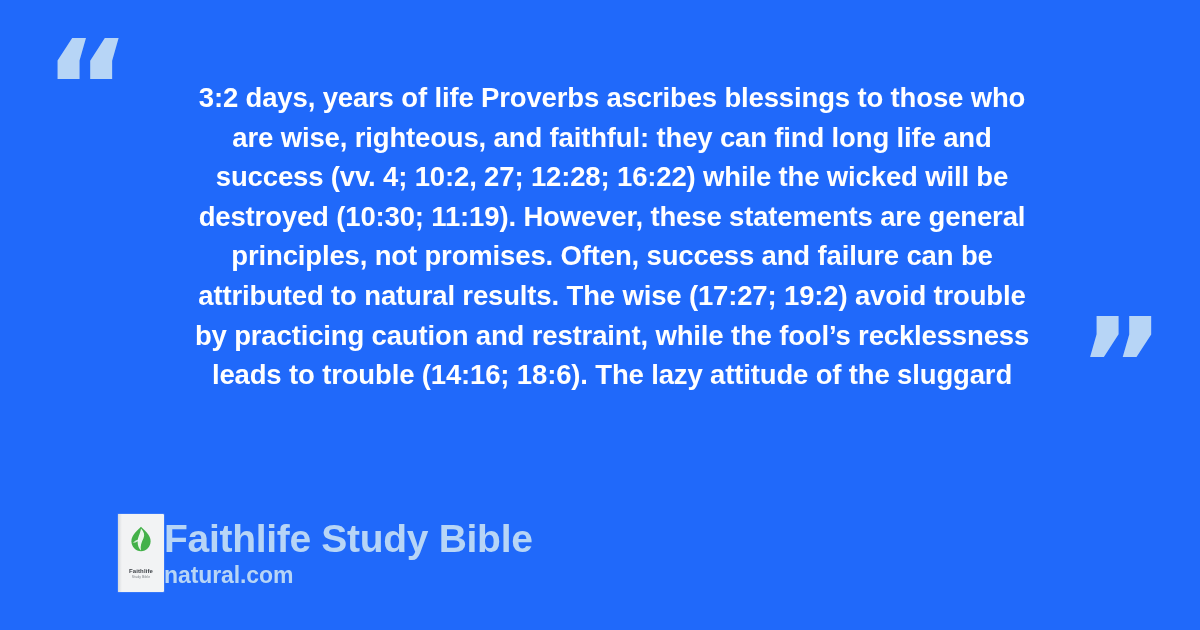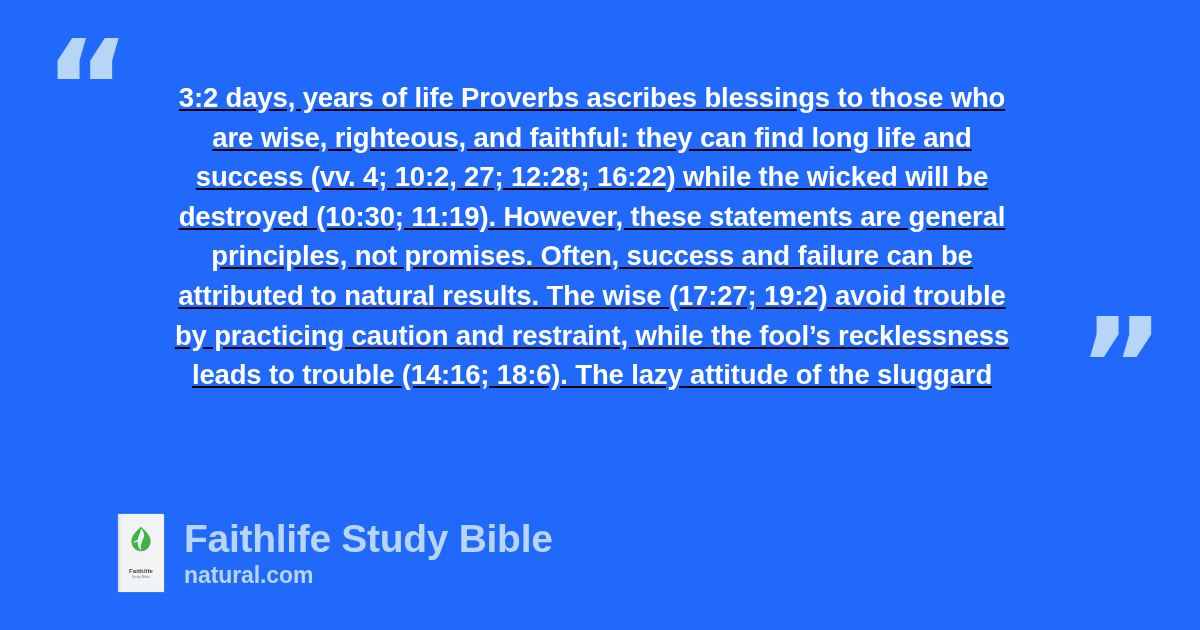--- a/index.html
+++ b/index.html
@@ -39,46 +39,44 @@
   }
   #quote-close {
     left: 1078px;
     top: 300px;
     font-size: 132px;
   }
 
   
   #quote-block {
     position: absolute;
-    left: 92px;
+    left: 112px;
     top: 78px;
     width: 1000px;
     text-align: center;
-    text-decoration: underline;
   }
   #quote-text {
     margin: 0;
     color: #ffffff;
     font-family: "Liberation Sans", sans-serif;
     font-weight: 700;
     font-size: 27.5px;
     line-height: 39.6px;
     letter-spacing: -0.15px;
     white-space: pre-line;
     text-align: center;
   }
 
   
   #footer {
     position: absolute;
     left: 118px;
     bottom: 38px;
     display: flex;
     align-items: center;
-    gap: 20px;
   }
 
   #book-cover {
     position: relative;
     width: 46px;
     height: 78px;
     background: #f2f3f4;
     border-radius: 1px;
     box-shadow: 0 0 0 1px rgba(255,255,255,0.10);
     display: flex;

